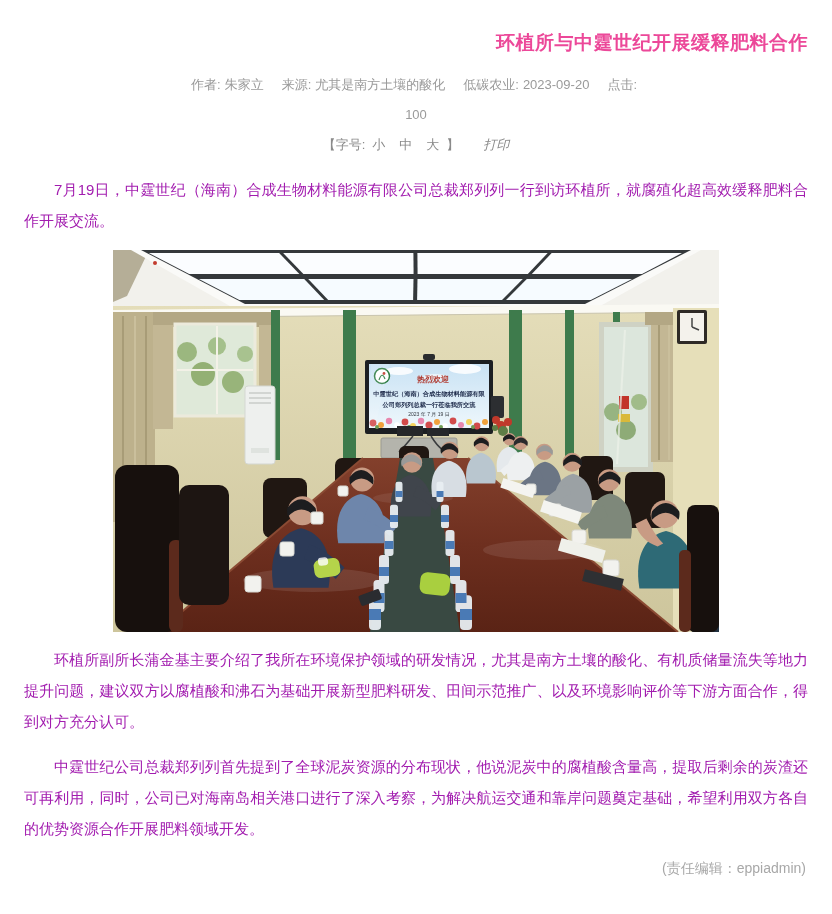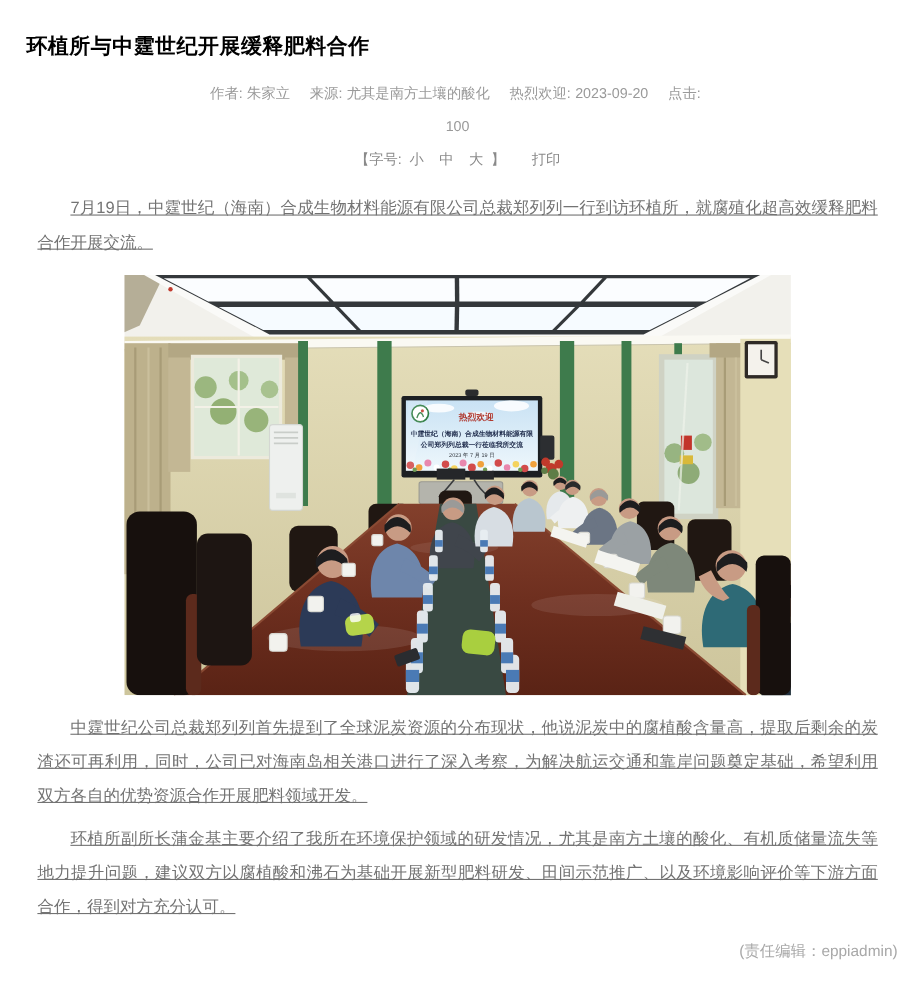--- a/index.html
+++ b/index.html
@@ -3,55 +3,55 @@
 <meta charset="utf-8">
 <style>
   html,body{margin:0;padding:0;background:#ffffff;}
   body{
     width:832px;height:914px;overflow:hidden;
     font-family:"Liberation Sans","DejaVu Sans",sans-serif;
     color:#3f3f3f;
   }
   .article{padding:0 24px;}
   .page-title{
-    text-align:left;font-size:19px;line-height:26px;font-weight:bold;
-    color:#000000;margin:30px 0 0;letter-spacing:.5px;
+    text-align:right;font-size:19px;line-height:26px;font-weight:bold;
+    color:#ec4899;margin:30px 0 0;letter-spacing:.5px;
   }
   .meta{
     text-align:center;color:#9a9a9a;font-size:13px;line-height:30px;margin-top:14px;
   }
   .meta-item{margin:0 9px;white-space:nowrap;}
   .meta-item .lab{margin-right:4px;text-align:right;}
   .toolbar{
     text-align:center;color:#8a8a8a;font-size:13px;line-height:30px;
   }
   .toolbar .size-btn{margin:0 7px;cursor:pointer;}
-  .toolbar .print-btn{margin-left:24px;cursor:pointer;}
+  .toolbar .print-btn{margin-left:24px;cursor:pointer;font-style:italic;}
   .body-p{
-    font-size:15px;line-height:31px;text-indent:2em;margin:14px 10px 0;
-    color:#737373;text-align:justify;text-decoration:underline;
+    font-size:15px;line-height:31px;text-indent:2em;margin:14px 0 0;
+    color:#a21caf;text-align:justify;
   }
   .body-p.tight{margin-top:8px;}
   .photo-wrap{margin:14px auto 12px;width:606px;height:382px;display:block;}
   .photo-wrap svg{display:block;}
   .photo-wrap text{font-family:"Liberation Sans","DejaVu Sans",sans-serif;}
   .editor-note{
     text-align:right;color:#a8a8a8;font-size:14px;line-height:20px;
-    margin-top:14px;padding:0 16px;
+    margin-top:14px;padding:0 26px;
   }
 </style>
 </head>
 <body>
 
 <div class="article">
 
   <h1 class="page-title">环植所与中霆世纪开展缓释肥料合作</h1>
 
   <div class="meta">
-    <span class="meta-item"><span class="lab">作者:</span><span class="val">朱家立</span></span><span class="meta-item"><span class="lab">来源:</span><span class="val">尤其是南方土壤的酸化</span></span><span class="meta-item"><span class="lab">热烈欢迎:</span><span class="val">2023-09-20</span></span><span class="meta-item"><span class="lab">点击:</span></span>
+    <span class="meta-item"><span class="lab">作者:</span><span class="val">朱家立</span></span><span class="meta-item"><span class="lab">来源:</span><span class="val">尤其是南方土壤的酸化</span></span><span class="meta-item"><span class="lab">低碳农业:</span><span class="val">2023-09-20</span></span><span class="meta-item"><span class="lab">点击:</span></span>
     <br>
     <span>100</span>
   </div>
 
   <div class="toolbar">
     <span>【字号:</span><span class="size-btn">小</span><span class="size-btn">中</span><span class="size-btn">大</span><span>】</span><span class="print-btn">打印</span>
   </div>
 
   <p class="body-p">7月19日，中霆世纪（海南）合成生物材料能源有限公司总裁郑列列一行到访环植所，就腐殖化超高效缓释肥料合作开展交流。</p>
 
@@ -358,18 +358,18 @@
       <g>
         <rect x="2" y="215" width="64" height="167" rx="12" fill="#17100d"></rect>
         <rect x="56" y="290" width="14" height="92" rx="6" fill="#5c2a1c"></rect>
         <rect x="66" y="235" width="50" height="120" rx="10" fill="#1d1512"></rect>
         <rect x="574" y="255" width="32" height="127" rx="8" fill="#17100d"></rect>
         <rect x="566" y="300" width="12" height="82" rx="5" fill="#5c2a1c"></rect>
       </g>
     </svg>
   </div>
 
+  <p class="body-p tight">环植所副所长蒲金基主要介绍了我所在环境保护领域的研发情况，尤其是南方土壤的酸化、有机质储量流失等地力提升问题，建议双方以腐植酸和沸石为基础开展新型肥料研发、田间示范推广、以及环境影响评价等下游方面合作，得到对方充分认可。</p>
   <p class="body-p">中霆世纪公司总裁郑列列首先提到了全球泥炭资源的分布现状，他说泥炭中的腐植酸含量高，提取后剩余的炭渣还可再利用，同时，公司已对海南岛相关港口进行了深入考察，为解决航运交通和靠岸问题奠定基础，希望利用双方各自的优势资源合作开展肥料领域开发。</p>
-  <p class="body-p tight">环植所副所长蒲金基主要介绍了我所在环境保护领域的研发情况，尤其是南方土壤的酸化、有机质储量流失等地力提升问题，建议双方以腐植酸和沸石为基础开展新型肥料研发、田间示范推广、以及环境影响评价等下游方面合作，得到对方充分认可。</p>
 
 </div>
 
 <div class="editor-note">(责任编辑：eppiadmin)</div>
 
 </body></html>

